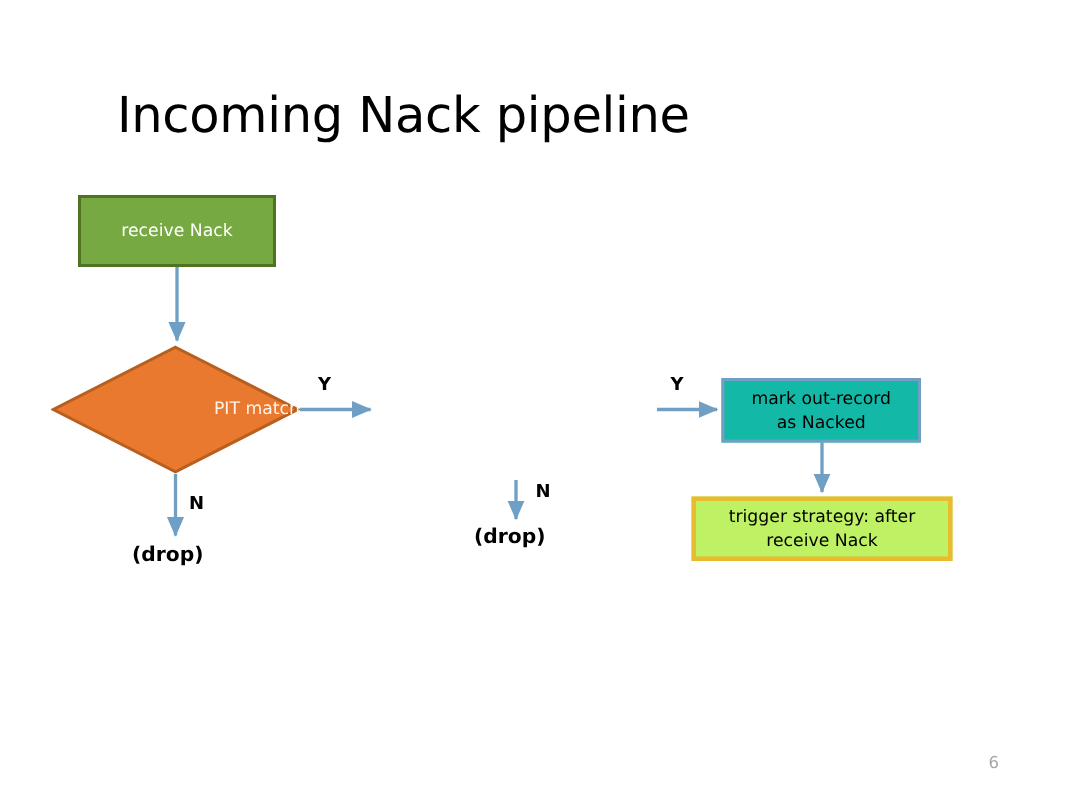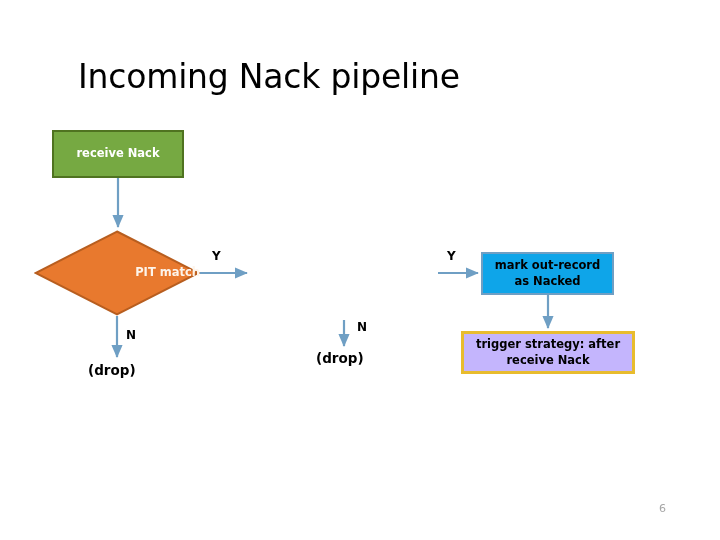--- a/index.html
+++ b/index.html
@@ -29,21 +29,21 @@
     letter-spacing: -0.2px;
     line-height: 1.15;
     white-space: nowrap;
     margin-left: 22px;
   }
 
   
   .node-text {
     font-family: "DejaVu Sans", sans-serif;
     font-size: 11.5px;
-    font-weight: 700;
+    font-weight: 400;
     line-height: 1.35;
     text-align: center;
   }
 
   
   #box-receive-nack {
     position: absolute;
     left: 52px;
     top: 130px;
     width: 132px;
@@ -85,36 +85,36 @@
   #diamond-out-record { left: 250px; top: 228px; width: 188px; height: 92px; }
   #diamond-out-record .node-text { color: #000000; }
 
   
   #box-mark-nacked {
     position: absolute;
     left: 481px;
     top: 252px;
     width: 133px;
     height: 43px;
-    background: #0ea5e9;
+    background: #14b8a6;
     border: 2px solid #6f9fc4;
     box-sizing: border-box;
     display: flex;
     align-items: center;
     justify-content: center;
   }
   #box-mark-nacked .node-text { color: #000000; }
 
   #box-trigger-strategy {
     position: absolute;
     left: 461px;
     top: 331px;
     width: 174px;
     height: 43px;
-    background: #c4b5fd;
+    background: #bef264;
     border: 3px solid #e8bc2e;
     box-sizing: border-box;
     display: flex;
     align-items: center;
     justify-content: center;
   }
   #box-trigger-strategy .node-text { color: #000000; }
 
   
   #connectors {

